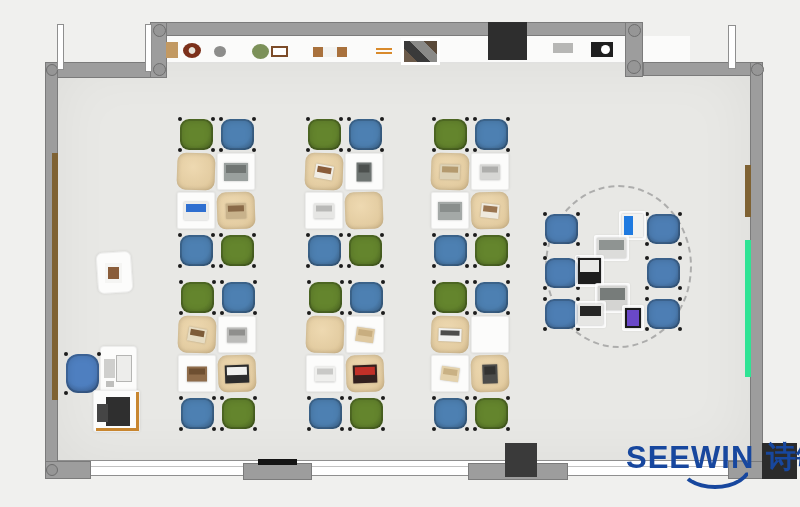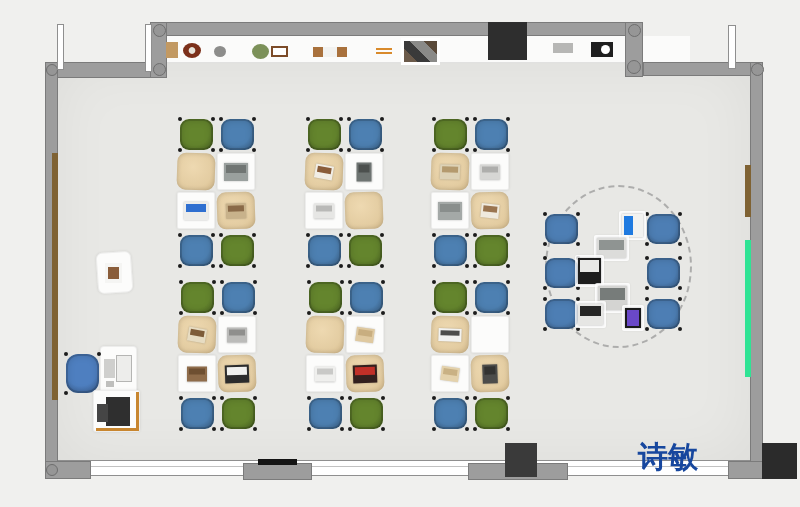--- a/index.html
+++ b/index.html
@@ -28,20 +28,24 @@
   .swoosh{position:absolute;left:52px;top:23px;width:66px;height:16px;
           border:4px solid transparent;border-bottom-color:currentColor;
           border-radius:0 0 50% 50% / 0 0 100% 100%;}
   .logo-cjk{font-weight:700;font-size:30px;line-height:1;margin-left:12px;}
 </style>
 </head>
 <body>
 
 <div class="plan" id="plan">
   <div class="abs logo" id="logo" style="left: 626px; top: 442px; color: rgb(23, 71, 158);">
+    <div class="logo-latin">
+      <span>SEEWIN</span>
+      <div class="swoosh"></div>
+    </div>
     <span class="logo-cjk">诗敏</span>
   </div>
 <div class="abs floor" style="left: 57px; top: 62px; width: 693px; height: 399px;"></div>
     <div class="abs alcove" style="left: 167px; top: 36px; width: 458px; height: 26px;"></div>
     <div class="abs alcove" style="left: 643px; top: 36px; width: 47px; height: 26px;"></div>
     <div class="abs window" style="left: 50px; top: 460px; width: 702px; height: 16px;"></div>
     <div class="abs window" style="left: 64px; top: 64px; width: 81px; height: 11px;"></div>
     <div class="abs window" style="left: 649px; top: 64px; width: 78px; height: 11px;"></div>
     <div class="abs window" style="left: 248px; top: 24px; width: 241px; height: 10px;"></div>
     <div class="abs wall" style="left: 45px; top: 62px; width: 113px; height: 16px;"></div>

